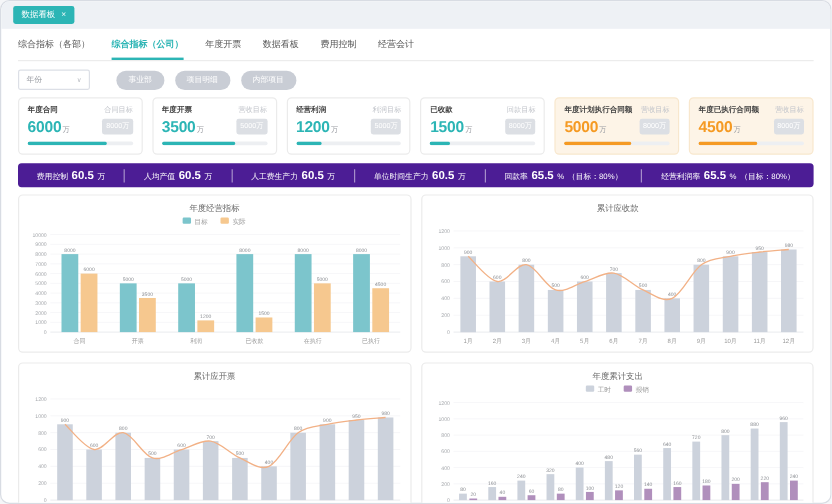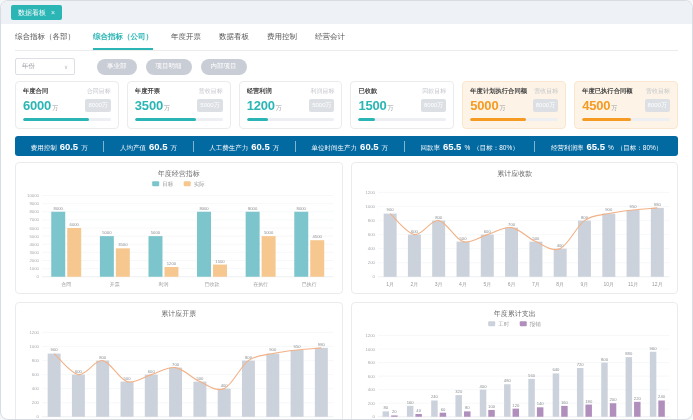--- a/index.html
+++ b/index.html
@@ -26,21 +26,21 @@
   .card-title{color:#444;font-weight:bold;font-size:6.3px;white-space:nowrap;overflow:hidden;}
   .card-target-label{color:#c2c5cb;font-size:6px;white-space:nowrap;margin-left:3px;}
   .card-mid{display:flex;justify-content:space-between;align-items:center;margin:2px 0 5px;}
   .card-value{font-size:13px;font-weight:bold;color:#2cb5b5;letter-spacing:-.2px;}
   .card.orange .card-value{color:#f59a23;}
   .card-unit{font-size:6px;color:#9a9da3;font-weight:normal;margin-left:1px;}
   .badge{background:#dcdfe4;color:#fff;font-size:6px;padding:2px 3px;border-radius:2px;white-space:nowrap;}
   .track{height:3px;background:#edeff2;border-radius:2px;overflow:hidden;}
   .fill{height:3px;border-radius:2px;background:#2cb5b5;}
   .card.orange .fill{background:#f59a23;}
-  .banner{display:flex;background:#0369a1;border-radius:3px;margin-top:7px;height:20px;align-items:center;color:#fff;}
+  .banner{display:flex;background:#4c1d95;border-radius:3px;margin-top:7px;height:20px;align-items:center;color:#fff;}
   .banner-seg{flex:1 1 auto;display:flex;align-items:baseline;justify-content:center;gap:3px;
     border-right:1px solid rgba(255,255,255,.5);padding:0 5px;white-space:nowrap;height:11px;}
   .banner-seg:last-child{border-right:none;}
   .banner-label{font-size:6.5px;}
   .banner-value{font-size:9.5px;font-weight:bold;}
   .banner-suffix{font-size:6.5px;}
   .banner-extra{font-size:6.5px;}
   .charts{display:grid;grid-template-columns:1fr 1fr;gap:8px;margin-top:6px;}
   .chart-card{border:1px solid #ebebeb;border-radius:4px;height:130px;overflow:hidden;background:#fff;}
   .chart-card svg{display:block;font-family:"Liberation Sans",sans-serif;}

